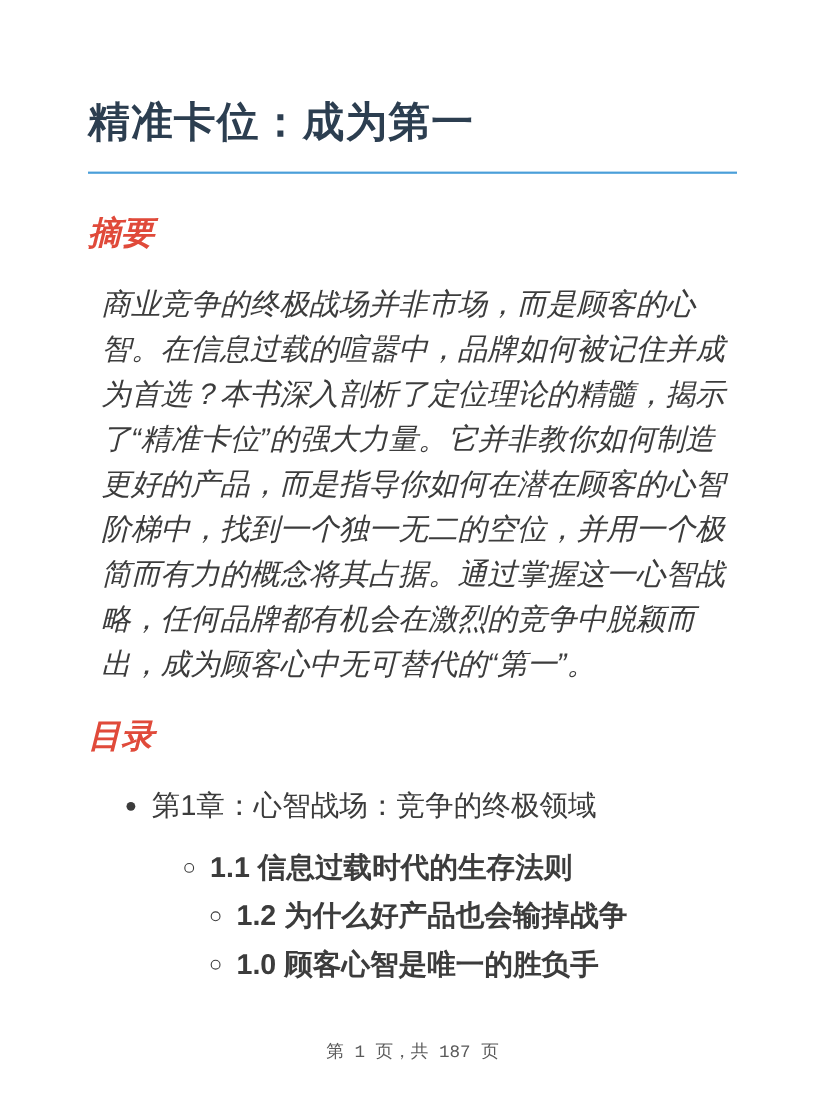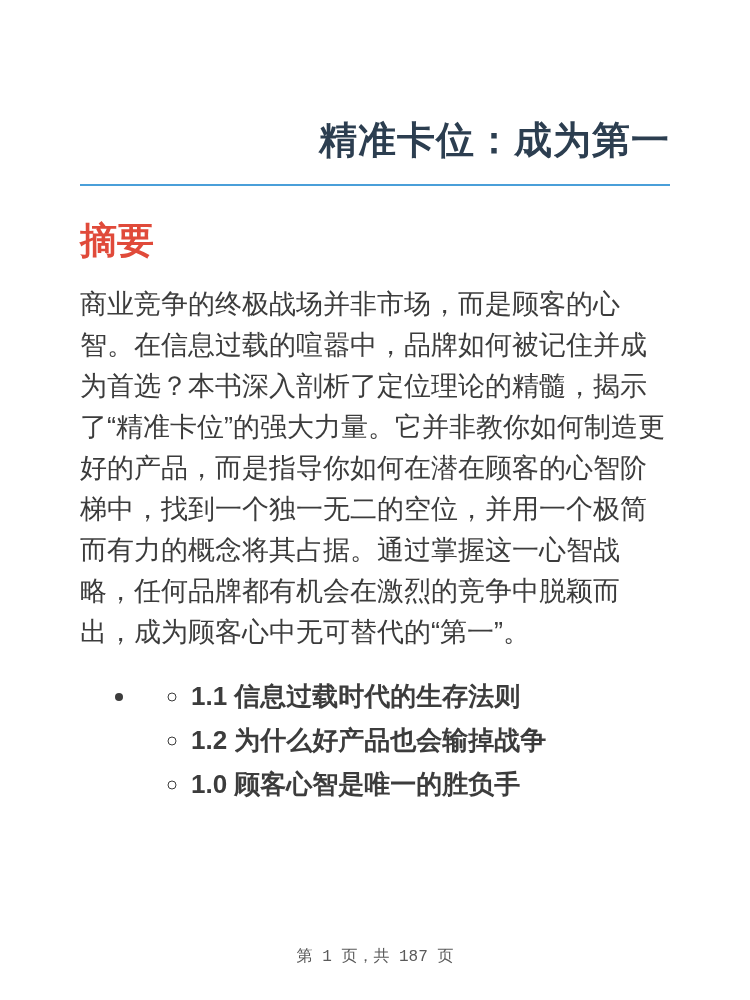--- a/index.html
+++ b/index.html
@@ -16,49 +16,50 @@
     position: relative;
     box-sizing: border-box;
     width: 750px;
     height: 1000px;
     padding: 0 80px;
     background: #ffffff;
     overflow: hidden;
   }
   .doc-title {
     margin: 0;
-    padding-top: 116px;
+    padding-top: 88px;
     font-size: 38px;
     line-height: 48px;
     font-weight: bold;
     color: #2c3e50;
     letter-spacing: 1px;
-    text-align: right;
   }
   .title-divider {
     border: none;
     border-top: 2px solid #4a9fd9;
     margin: 20px 0 0 0;
   }
   .section-heading {
     margin: 36px 0 0 0;
-    font-size: 37px;
+    font-size: 30px;
     line-height: 38px;
     font-weight: bold;
     color: #e04a3a;
+    font-style: italic;
   }
   .section-heading.toc {
     margin-top: 26px;
   }
   .abstract-paragraph {
-    margin: 24px 0 0 0;
+    margin: 24px 0 0 12px;
     font-size: 27px;
     line-height: 41px;
     color: #3c3c3c;
     text-align: left;
+    font-style: italic;
   }
   ul.toc-list {
     margin: 26px 0 0 0;
     padding: 0 0 0 58px;
     list-style: disc;
     color: #3c3c3c;
   }
   ul.toc-list > li {
     font-size: 26px;
     line-height: 34px;
@@ -68,20 +69,21 @@
     padding: 0 0 0 53px;
     list-style: circle;
     font-weight: bold;
   }
   ul.toc-sublist > li {
     font-size: 26px;
     line-height: 34px;
   }
   ul.toc-sublist > li + li {
     margin-top: 10px;
+    margin-left: 24px;
   }
   .page-footer {
     position: absolute;
     left: 0;
     top: 946px;
     width: 750px;
     text-align: center;
     font-size: 16px;
     color: #5a5a5a;
     font-family: Liberation Mono, monospace;
@@ -93,23 +95,25 @@
 <div class="page">
 
   <h1 class="doc-title">精准卡位：成为第一</h1>
 
   <hr class="title-divider">
 
   <h2 class="section-heading">摘要</h2>
 
   <p class="abstract-paragraph">商业竞争的终极战场并非市场，而是顾客的心智。在信息过载的喧嚣中，品牌如何被记住并成为首选？本书深入剖析了定位理论的精髓，揭示了“精准卡位”的强大力量。它并非教你如何制造更好的产品，而是指导你如何在潜在顾客的心智阶梯中，找到一个独一无二的空位，并用一个极简而有力的概念将其占据。通过掌握这一心智战略，任何品牌都有机会在激烈的竞争中脱颖而出，成为顾客心中无可替代的“第一”。</p>
 
+  <h2 class="section-heading toc">目录</h2>
 
   <ul class="toc-list">
     <li>
+      <span>第1章：心智战场：竞争的终极领域</span>
       <ul class="toc-sublist">
         <li>1.1 信息过载时代的生存法则</li>
         <li>1.2 为什么好产品也会输掉战争</li>
         <li>1.0 顾客心智是唯一的胜负手</li>
       </ul>
     </li>
   </ul>
 
   <div class="page-footer">第 1 页，共 187 页</div>
 

